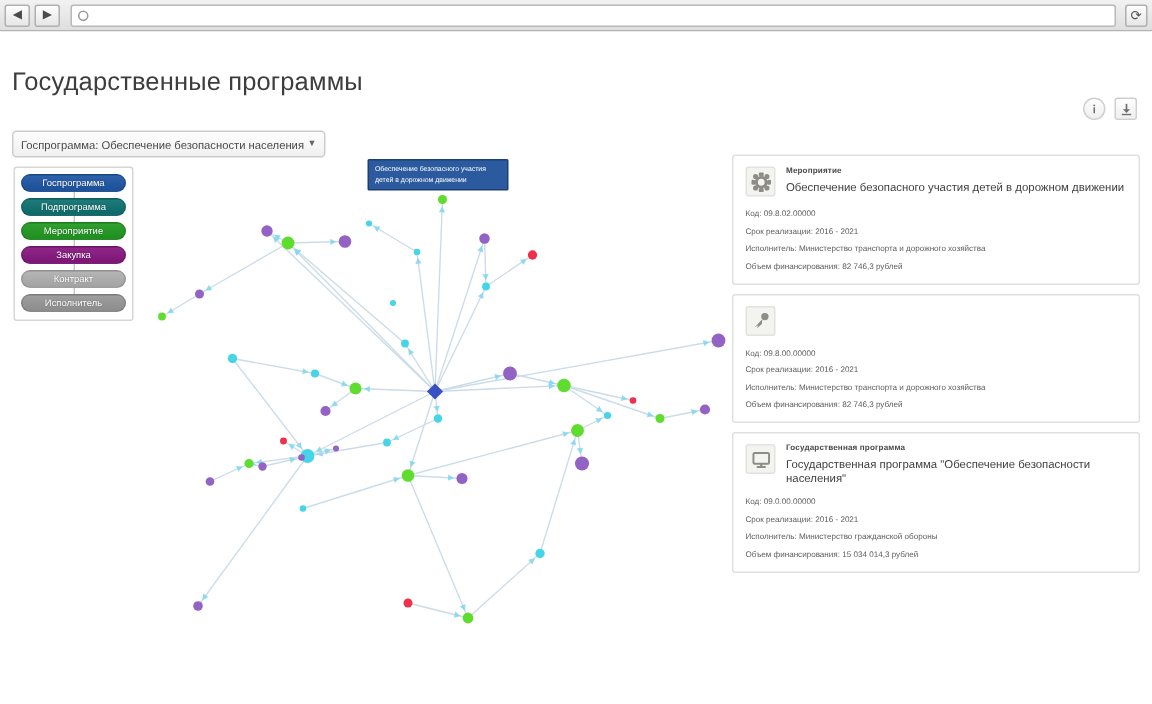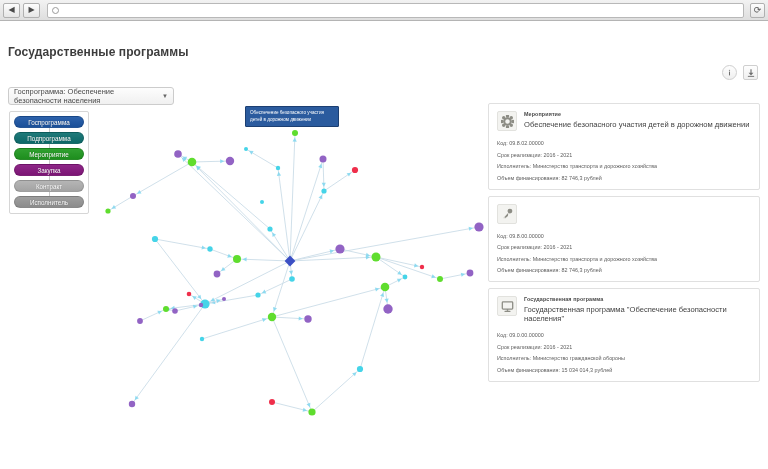--- a/index.html
+++ b/index.html
@@ -64,23 +64,23 @@
     position: relative;
     width: 768px;
     height: 448px;
     background: #ffffff;
     overflow: hidden;
   }
 
   #page-title {
     position: absolute;
     left: 8px; top: 24px;
-    font-size: 12px;
+    font-size: 17px;
     color: #3d3d3d;
-    font-weight: 700;
+    font-weight: 400;
     letter-spacing: 0.1px;
   }
 
   
   #top-actions {
     position: absolute;
     right: 10px; top: 44px;
     display: flex;
     gap: 6px;
     align-items: center;
@@ -92,21 +92,21 @@
     background: linear-gradient(#fefefe, #efefef);
     display: flex; align-items: center; justify-content: center;
     color: #6f6f6f;
   }
   .action-icon.round { border-radius: 50%; }
 
   
   #program-select {
     position: absolute;
     left: 8px; top: 66px;
-    width: 166px; height: 18px;
+    width: 209px; height: 18px;
     background: linear-gradient(#fdfdfd, #f0f0f0);
     border: 1px solid #cccccc;
     border-radius: 3px;
     display: flex;
     align-items: center;
     padding: 0 5px;
     font-size: 7.5px;
     color: #4a4a4a;
     justify-content: space-between;
   }

